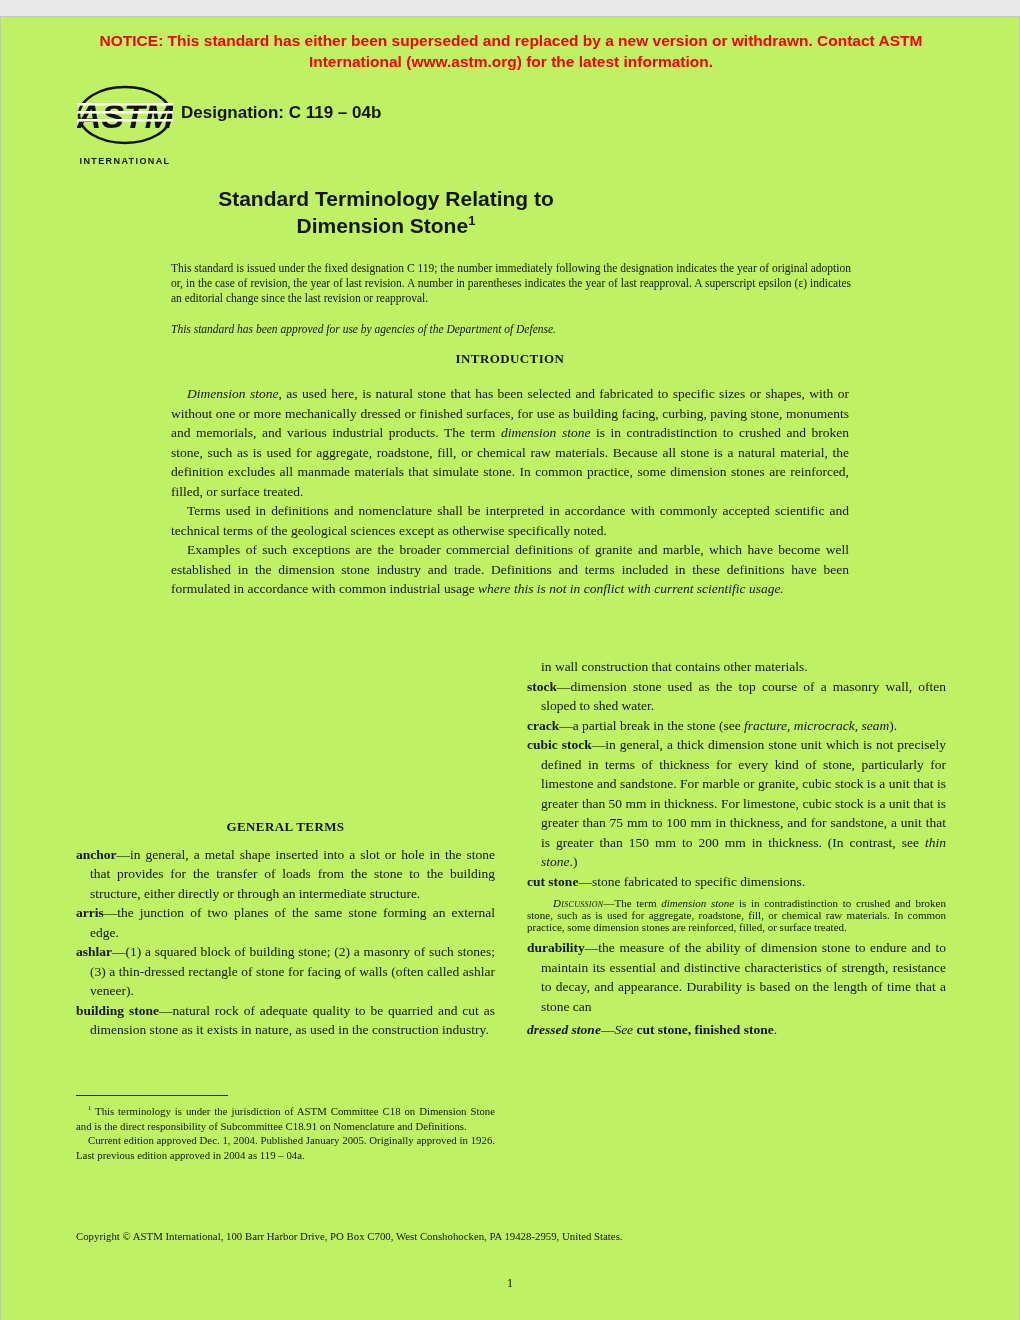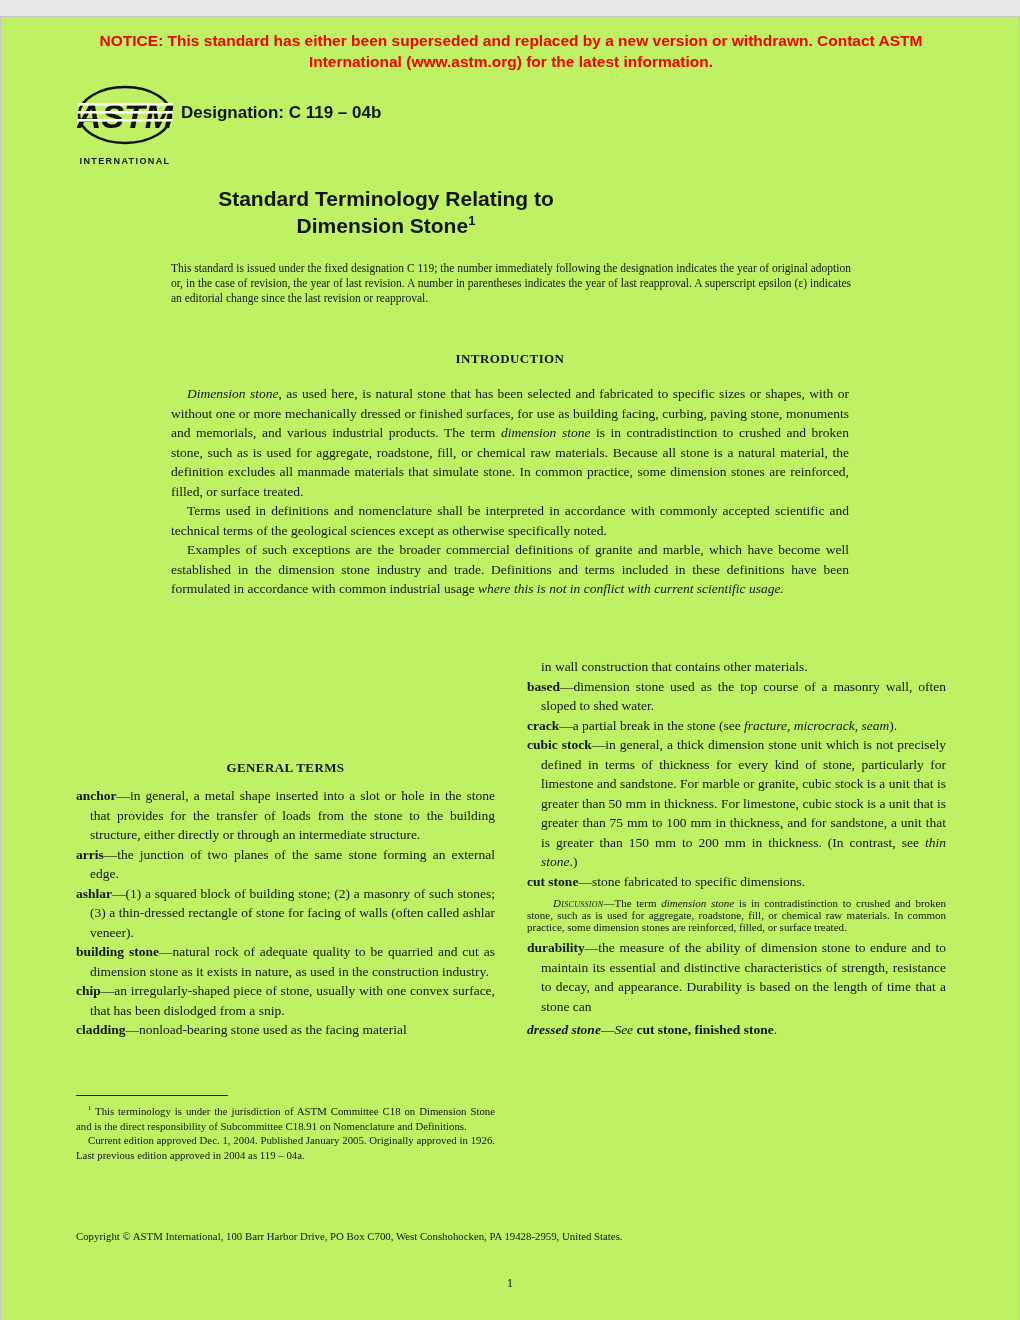--- a/index.html
+++ b/index.html
@@ -120,42 +120,41 @@
     </svg>
     <div class="logo-intl">INTERNATIONAL</div>
   </div>
 
   <div class="designation">Designation: C 119 – 04b</div>
 
   <h1 class="doc-title"><span>Standard Terminology Relating to Dimension Stone</span><sup>1</sup></h1>
 
   <div class="issued-note">This standard is issued under the fixed designation C 119; the number immediately following the designation indicates the year of original adoption or, in the case of revision, the year of last revision. A number in parentheses indicates the year of last reapproval. A superscript epsilon (ε) indicates an editorial change since the last revision or reapproval.</div>
 
+  <div class="dod-note">This standard has been approved for use by agencies of the Department of Defense.</div>
 
   <div class="intro-heading">INTRODUCTION</div>
 
   <div class="intro">
     <p><span class="s-i">Dimension stone</span><span>, as used here, is natural stone that has been selected and fabricated to specific sizes or shapes, with or without one or more mechanically dressed or finished surfaces, for use as building facing, curbing, paving stone, monuments and memorials, and various industrial products. The term </span><span class="s-i">dimension stone</span><span> is in contradistinction to crushed and broken stone, such as is used for aggregate, roadstone, fill, or chemical raw materials. Because all stone is a natural material, the definition excludes all manmade materials that simulate stone. In common practice, some dimension stones are reinforced, filled, or surface treated.</span></p>
     <p><span>Terms used in definitions and nomenclature shall be interpreted in accordance with commonly accepted scientific and technical terms of the geological sciences except as otherwise specifically noted.</span></p>
     <p><span>Examples of such exceptions are the broader commercial definitions of granite and marble, which have become well established in the dimension stone industry and trade. Definitions and terms included in these definitions have been formulated in accordance with common industrial usage </span><span class="s-i">where this is not in conflict with current scientific usage.</span></p>
   </div>
 
   <div class="columns">
     <div class="col">
       <div class="gt-heading">GENERAL TERMS</div>
       <p class="term"><span class="s-b">anchor</span><span>—in general, a metal shape inserted into a slot or hole in the stone that provides for the transfer of loads from the stone to the building structure, either directly or through an intermediate structure.</span></p>
       <p class="term"><span class="s-b">arris</span><span>—the junction of two planes of the same stone forming an external edge.</span></p>
       <p class="term"><span class="s-b">ashlar</span><span>—(1) a squared block of building stone; (2) a masonry of such stones; (3) a thin-dressed rectangle of stone for facing of walls (often called ashlar veneer).</span></p>
       <p class="term"><span class="s-b">building stone</span><span>—natural rock of adequate quality to be quarried and cut as dimension stone as it exists in nature, as used in the construction industry.</span></p>
-      <p class="term"><span class="s-b">chip</span><span>—an irregularly-shaped piece of stone, usually with one convex surface, that has been dislodged from a snip.</span></p>
-      <p class="term"><span class="s-b">cladding</span><span>—nonload-bearing stone used as the facing material</span></p>
     </div>
     <div class="col">
       <p class="term cont"><span>in wall construction that contains other materials.</span></p>
-      <p class="term"><span class="s-b">based</span><span>—dimension stone used as the top course of a masonry wall, often sloped to shed water.</span></p>
+      <p class="term"><span class="s-b">stock</span><span>—dimension stone used as the top course of a masonry wall, often sloped to shed water.</span></p>
       <p class="term"><span class="s-b">crack</span><span>—a partial break in the stone (see </span><span class="s-i">fracture, microcrack, seam</span><span>).</span></p>
       <p class="term"><span class="s-b">cubic stock</span><span>—in general, a thick dimension stone unit which is not precisely defined in terms of thickness for every kind of stone, particularly for limestone and sandstone. For marble or granite, cubic stock is a unit that is greater than 50 mm in thickness. For limestone, cubic stock is a unit that is greater than 75 mm to 100 mm in thickness, and for sandstone, a unit that is greater than 150 mm to 200 mm in thickness. (In contrast, see </span><span class="s-i">thin stone</span><span>.)</span></p>
       <p class="term"><span class="s-b">cut stone</span><span>—stone fabricated to specific dimensions.</span></p>
       <p class="discussion"><span class="s-sci">Discussion</span><span>—The term </span><span class="s-i">dimension stone</span><span> is in contradistinction to crushed and broken stone, such as is used for aggregate, roadstone, fill, or chemical raw materials. In common practice, some dimension stones are reinforced, filled, or surface treated.</span></p>
       <p class="term"><span class="s-b">durability</span><span>—the measure of the ability of dimension stone to endure and to maintain its essential and distinctive characteristics of strength, resistance to decay, and appearance. Durability is based on the length of time that a stone can</span></p>
       <p class="term spaced"><span class="s-bi">dressed stone</span><span>—</span><span class="s-i">See </span><span class="s-b">cut stone, finished stone</span><span>.</span></p>
     </div>
   </div>
 
   <div class="footnote">

